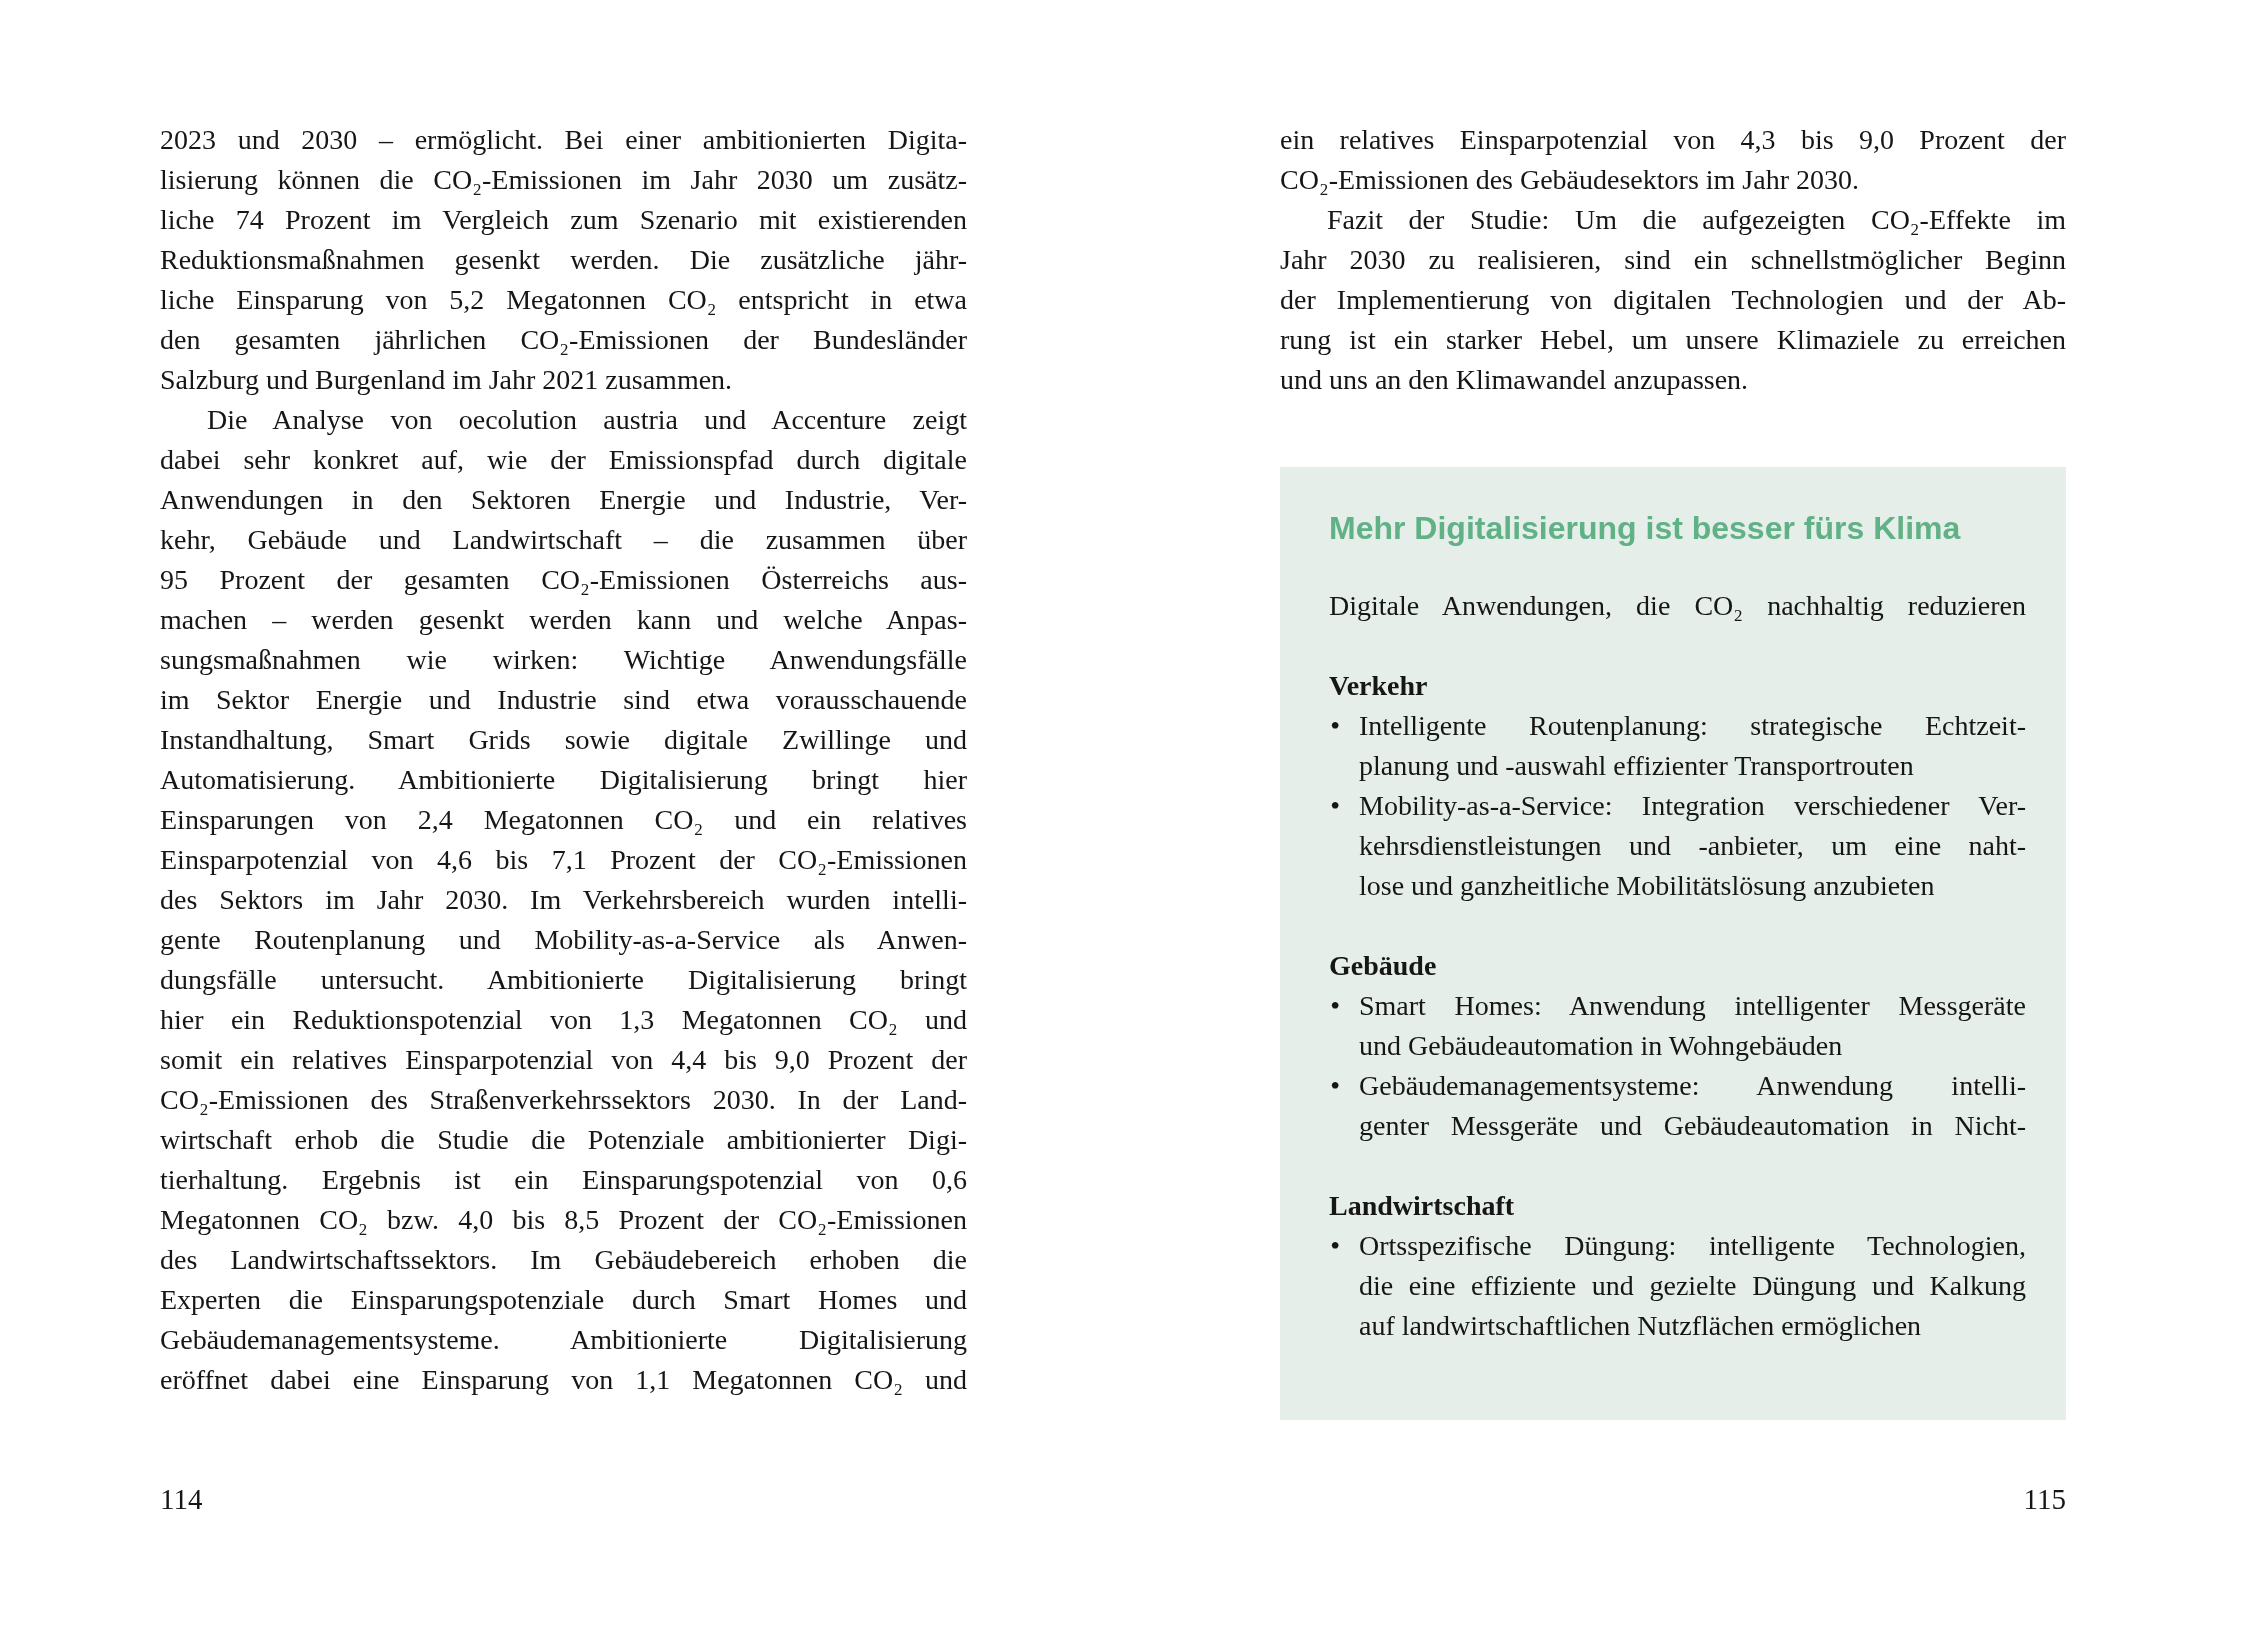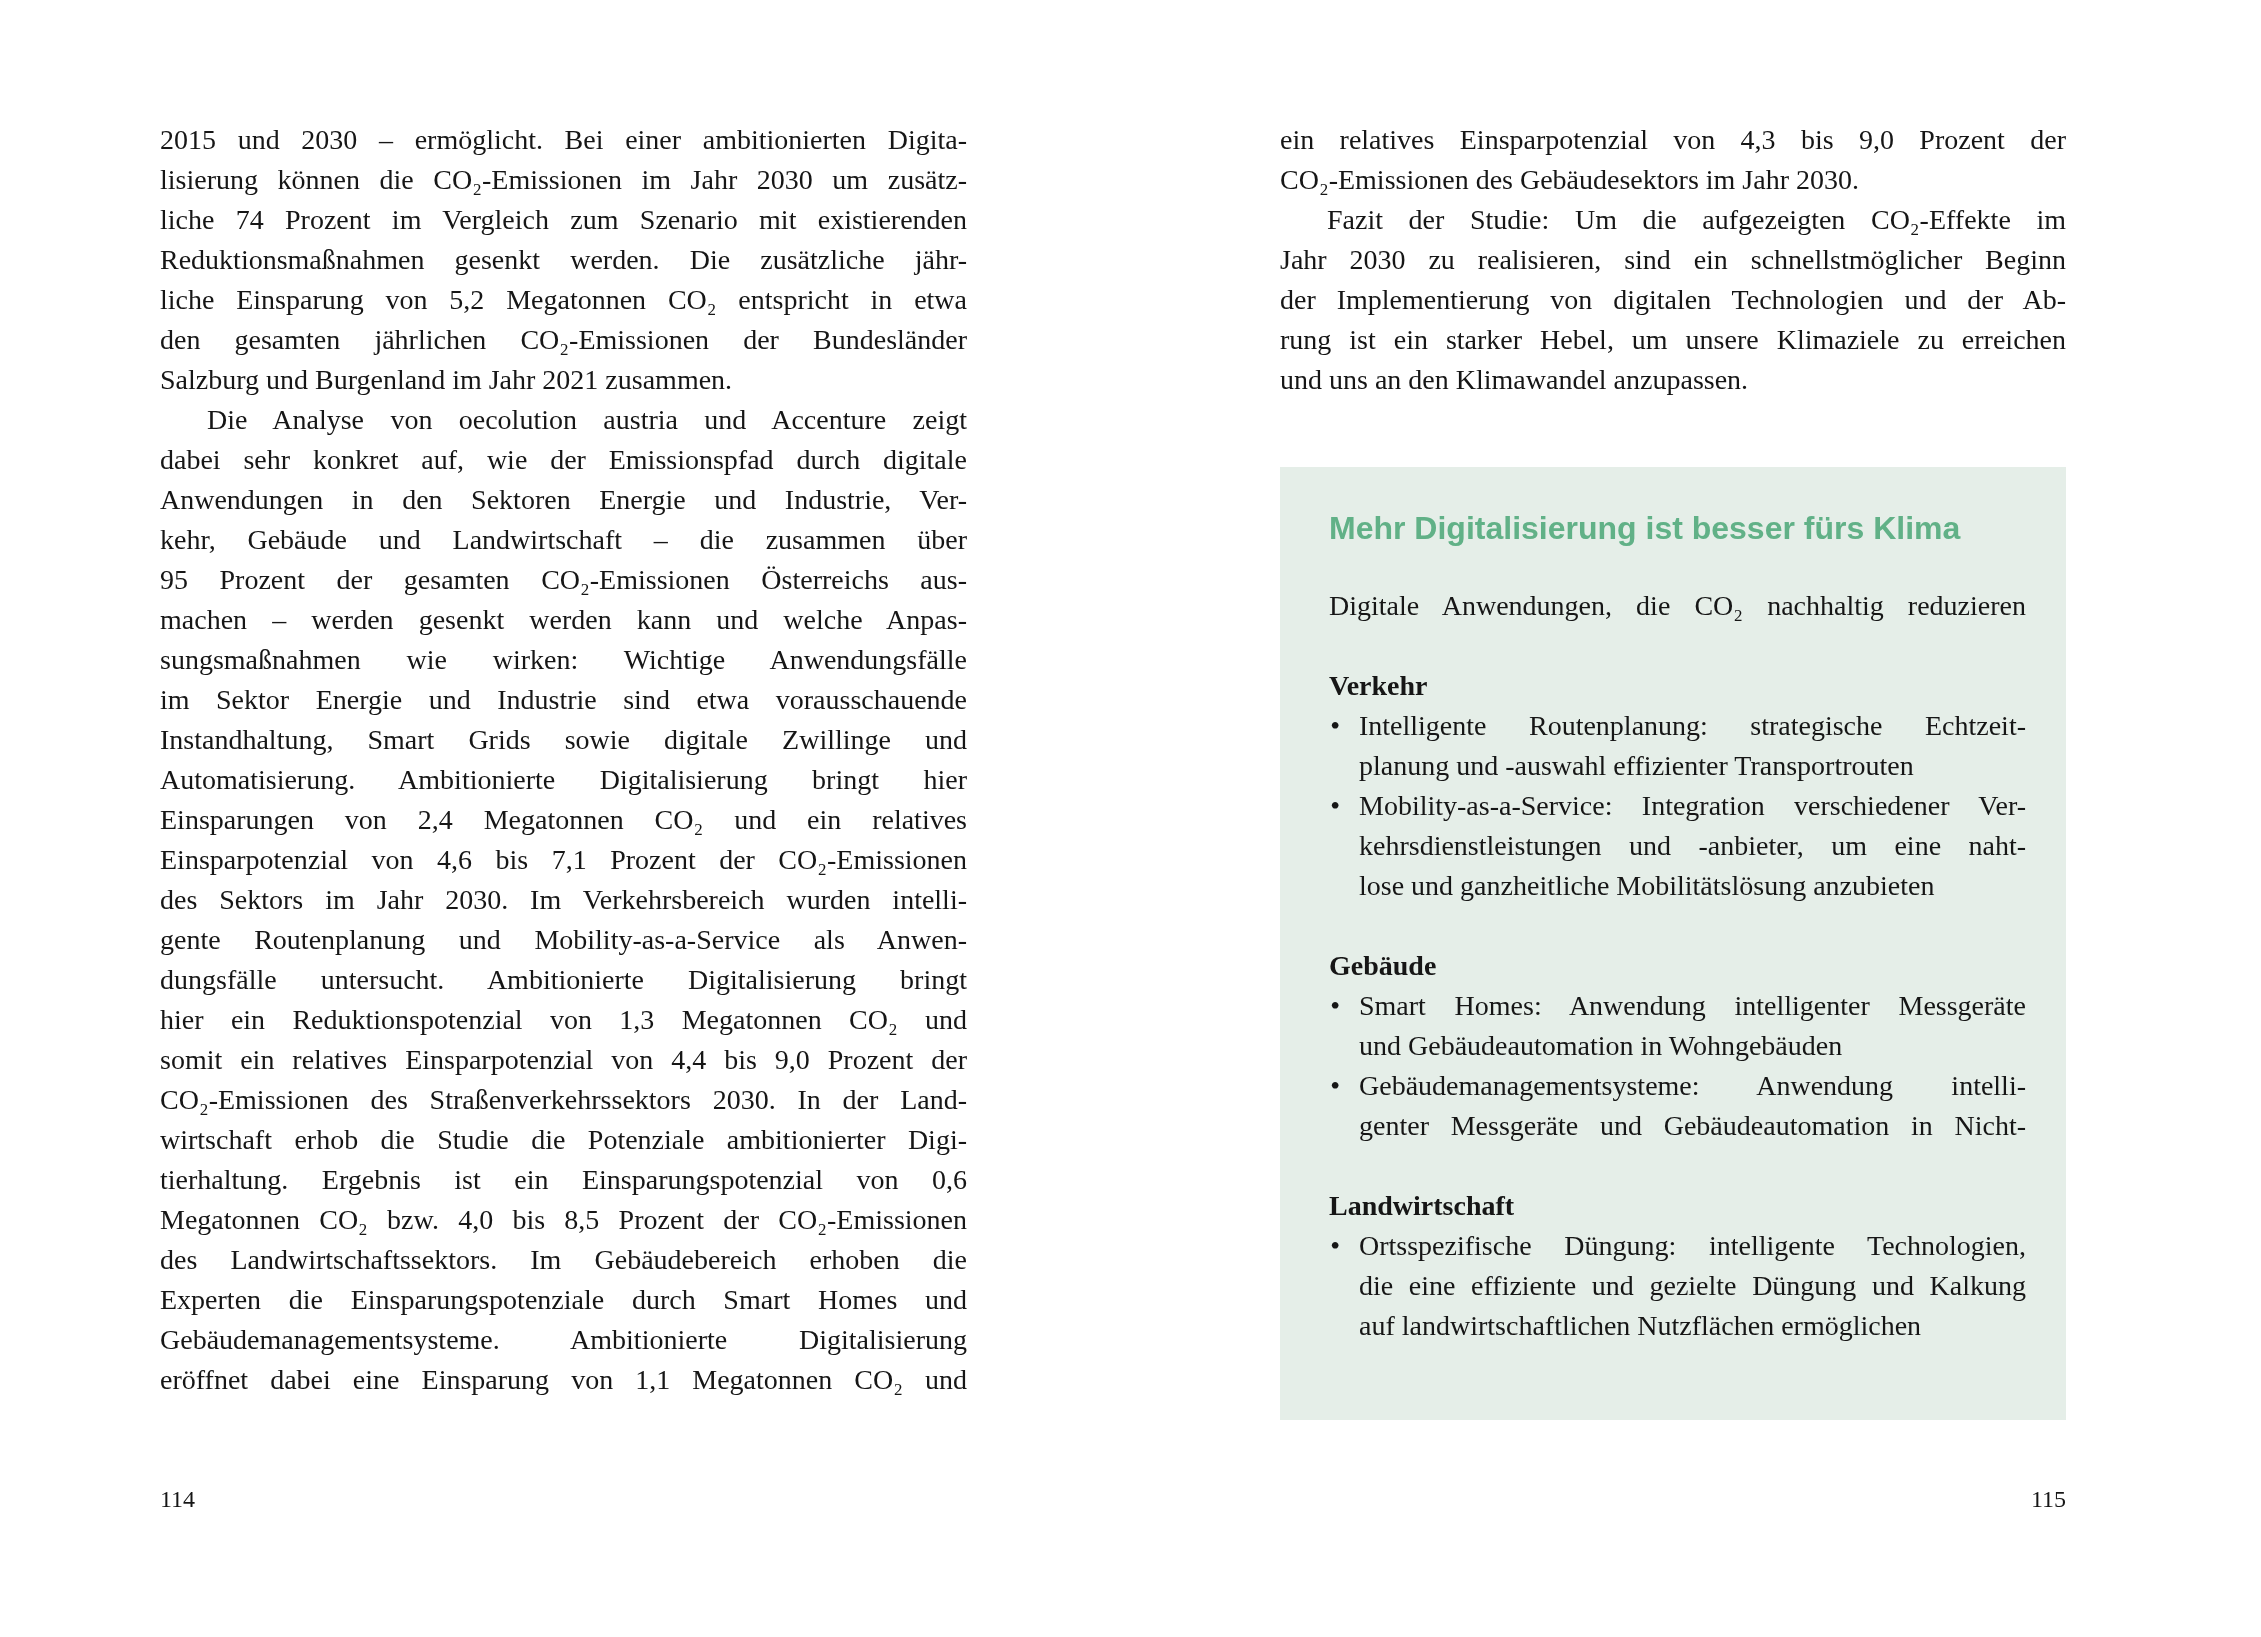--- a/index.html
+++ b/index.html
@@ -19,21 +19,21 @@
   }
   #left-text  { left:160px;  top:120px; width:807px; }
   
   #right-text { left:149px;  top:120px; width:786px; }
 
   .tline { text-align:justify; text-align-last:justify; white-space:normal; }
   .tline.endline { text-align-last:left; }
   .tline.indent  { text-indent:47px; }
 
   .pagenum {
-    position:absolute; font-size:24px; line-height:40px; color:#161616;
+    position:absolute; font-size:29px; line-height:40px; color:#161616;
   }
   .pagenum.num-left  { left:160px; top:1479px; }
   .pagenum.num-right { left:149px; top:1479px; width:786px; text-align:right; }
 
   .info-box {
     position:absolute; left:149px; top:467px; width:786px; height:953px;
     padding:41px 40px 0 49px; overflow:hidden;
   }
   .box-title {
     font-family:"Liberation Sans","DejaVu Sans",sans-serif;
@@ -51,21 +51,21 @@
   }
   .bullet .tline { margin-left:30px; }
 </style>
 </head>
 <body style="background: rgb(255, 255, 255);">
 
 <div class="spread" style="color: rgb(22, 22, 22);">
 
   <section class="page left">
     <div class="body-text" id="left-text">
-        <div class="tline">2015 und 2030 – ermöglicht. Bei einer ambitionierten Digita-</div>
+        <div class="tline">2023 und 2030 – ermöglicht. Bei einer ambitionierten Digita-</div>
         <div class="tline">lisierung können die CO₂-Emissionen im Jahr 2030 um zusätz-</div>
         <div class="tline">liche 74 Prozent im Vergleich zum Szenario mit existierenden</div>
         <div class="tline">Reduktionsmaßnahmen gesenkt werden. Die zusätzliche jähr-</div>
         <div class="tline">liche Einsparung von 5,2 Megatonnen CO₂ entspricht in etwa</div>
         <div class="tline">den gesamten jährlichen CO₂-Emissionen der Bundesländer</div>
         <div class="tline endline">Salzburg und Burgenland im Jahr 2021 zusammen.</div>
         <div class="tline indent">Die Analyse von oecolution austria und Accenture zeigt</div>
         <div class="tline">dabei sehr konkret auf, wie der Emissionspfad durch digitale</div>
         <div class="tline">Anwendungen in den Sektoren Energie und Industrie, Ver-</div>
         <div class="tline">kehr, Gebäude und Landwirtschaft – die zusammen über</div>

